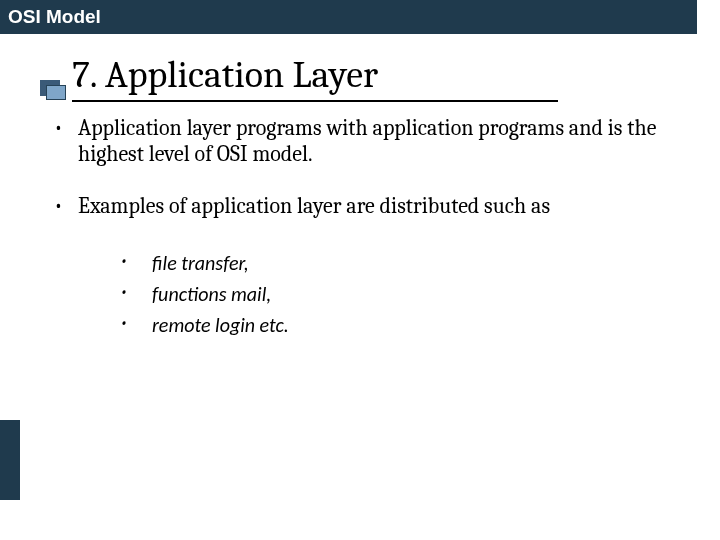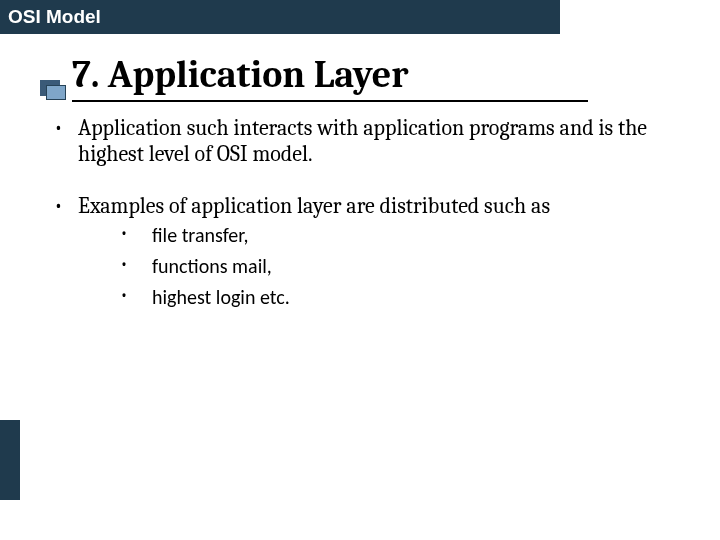--- a/index.html
+++ b/index.html
@@ -12,21 +12,21 @@
     position: relative;
     overflow: hidden;
   }
   .header-bar {
     background: #1f3a4d;
     color: #fff;
     font-family: Arial, Helvetica, sans-serif;
     font-weight: bold;
     font-size: 19px;
     padding: 6px 10px 6px 8px;
-    width: 560px;
+    width: 697px;
   }
   .title-wrap {
     position: relative;
     margin: 22px 0 14px 72px;
   }
   .title-accent {
     position: absolute;
     left: -32px;
     top: 24px;
     width: 26px;
@@ -40,21 +40,21 @@
   }
   .title-accent .front {
     position: absolute;
     left: 6px; top: 5px;
     width: 20px; height: 15px;
     background: #7fa6c9;
     border: 1px solid #264257;
   }
   .title {
     font-size: 38px;
-    font-weight: bold;
+    font-weight: normal;
     line-height: 1.05;
     border-bottom: 2px solid #000;
     display: inline-block;
     padding: 0 180px 4px 0;
   }
   .bullets {
     list-style: none;
     margin: 14px 40px 0 50px;
   }
   .bullets > li {
@@ -66,21 +66,22 @@
   }
   .bullets > li::before {
     content: "•";
     position: absolute;
     left: 4px;
     top: 0;
     font-size: 20px;
   }
   .sub-bullets {
     list-style: none;
-    margin: 0 0 0 40px;
+    margin: 28px 0 0 40px;
+    font-style: italic;
   }
   .sub-bullets > li {
     position: relative;
     padding-left: 34px;
     font-family: Calibri, Arial, sans-serif;
     font-size: 20px;
     line-height: 1.55;
   }
   .sub-bullets > li::before {
     content: "•";
@@ -109,31 +110,31 @@
 <div class="title-wrap">
   <div class="title-accent">
     <div class="back"></div>
     <div class="front"></div>
   </div>
   <h1 class="title">7. Application Layer</h1>
 </div>
 
 <ul class="bullets">
   <li>
-    <span>Application such interacts with application programs and is the highest level of OSI model.</span>
+    <span>Application layer programs with application programs and is the highest level of OSI model.</span>
   </li>
   <li>
     <span>Examples of application layer are distributed such as</span>
     <ul class="sub-bullets">
       <li>
         <span>file transfer,</span>
       </li>
       <li>
         <span>functions mail,</span>
       </li>
       <li>
-        <span>highest login etc.</span>
+        <span>remote login etc.</span>
       </li>
     </ul>
   </li>
 </ul>
 
 <div class="side-strip"></div>
 
 </body></html>

